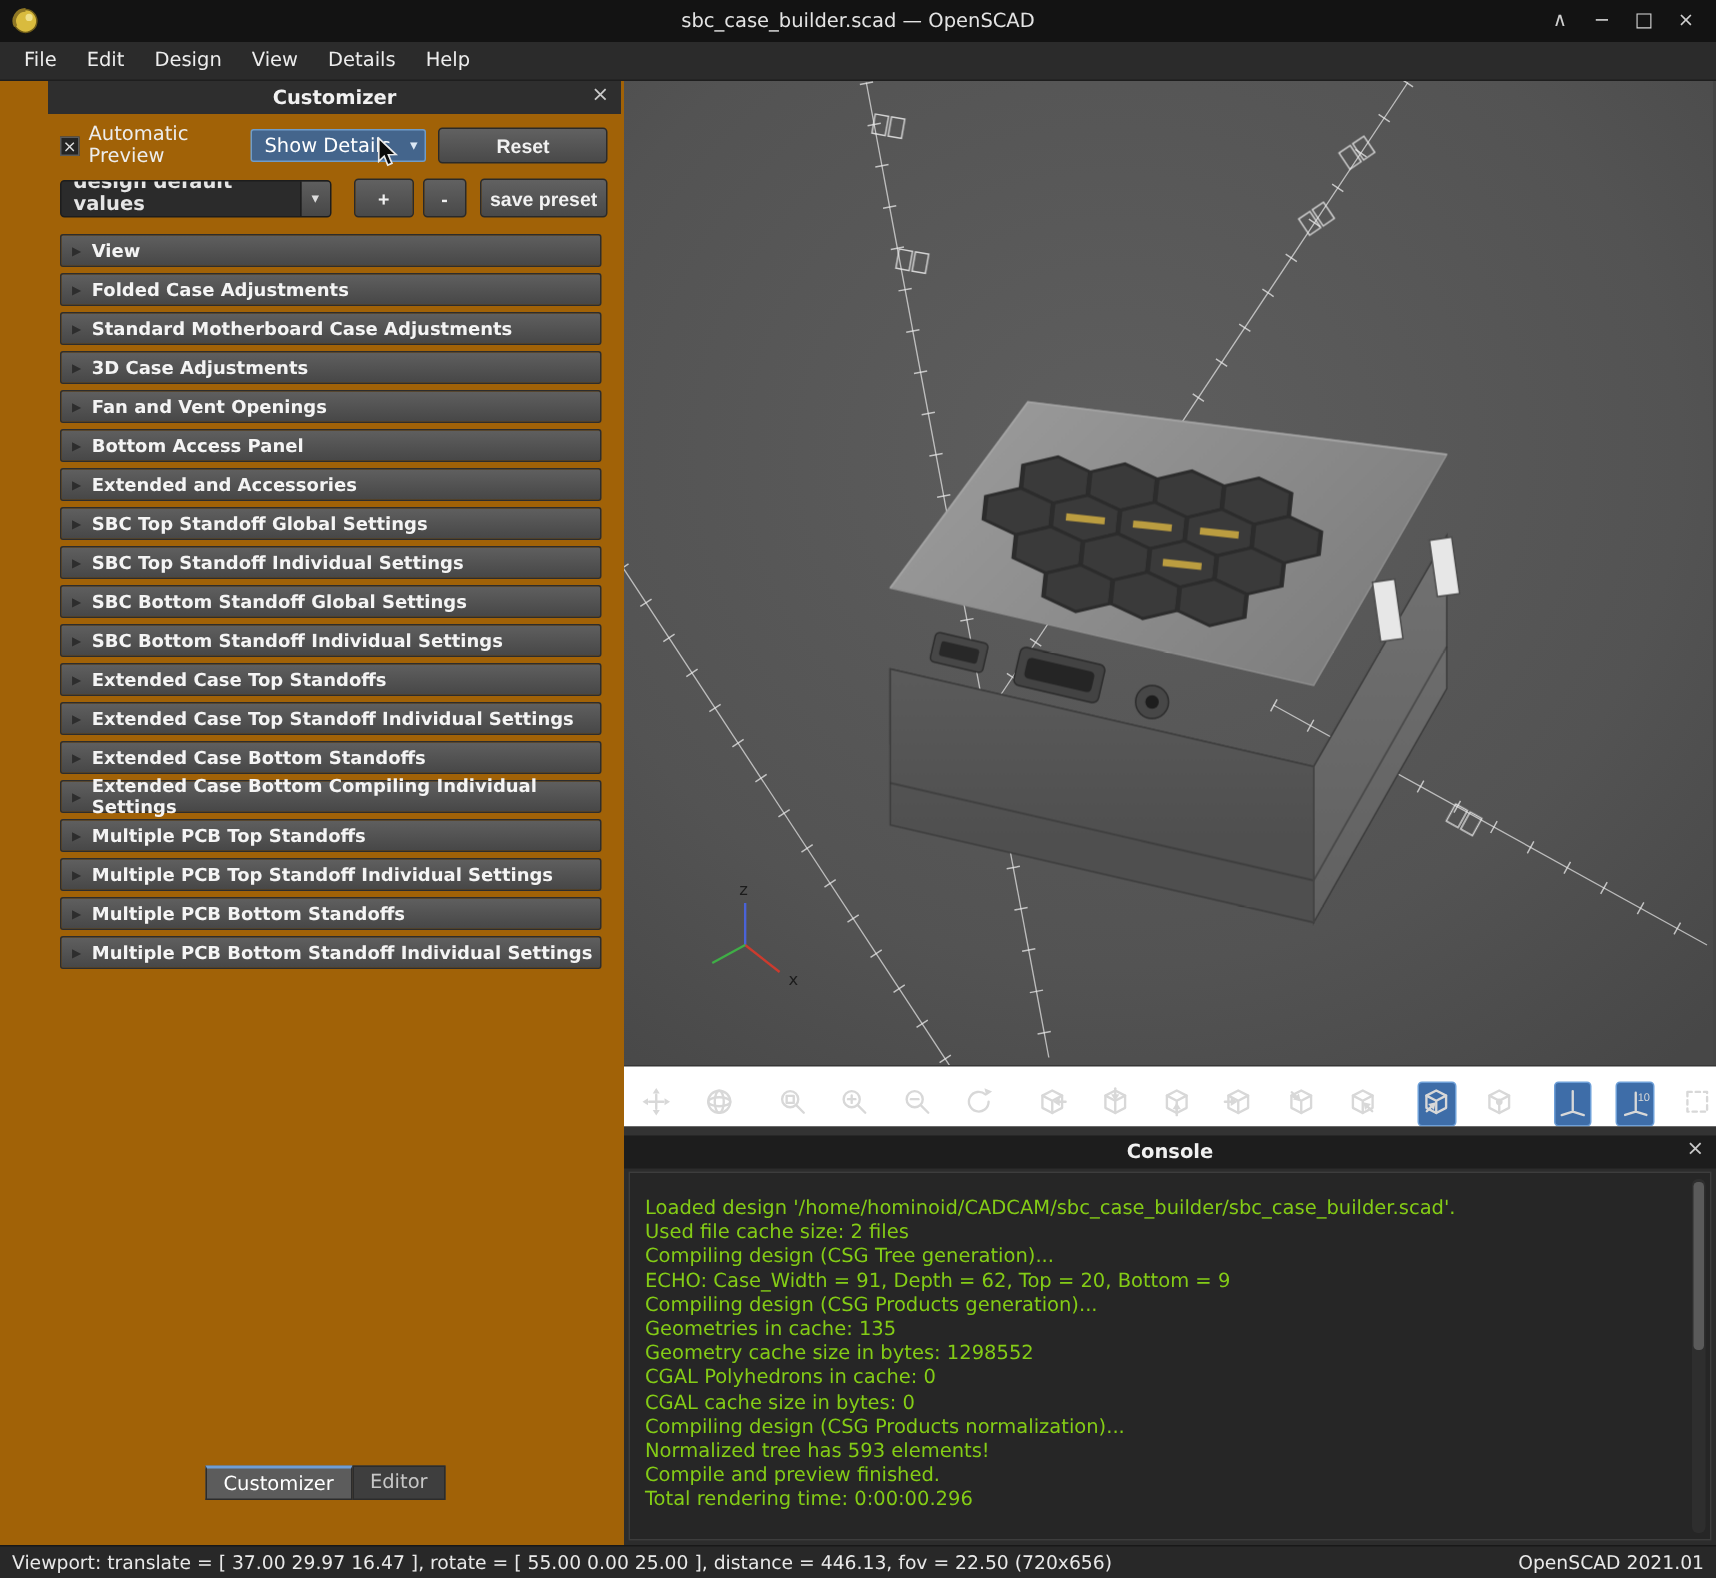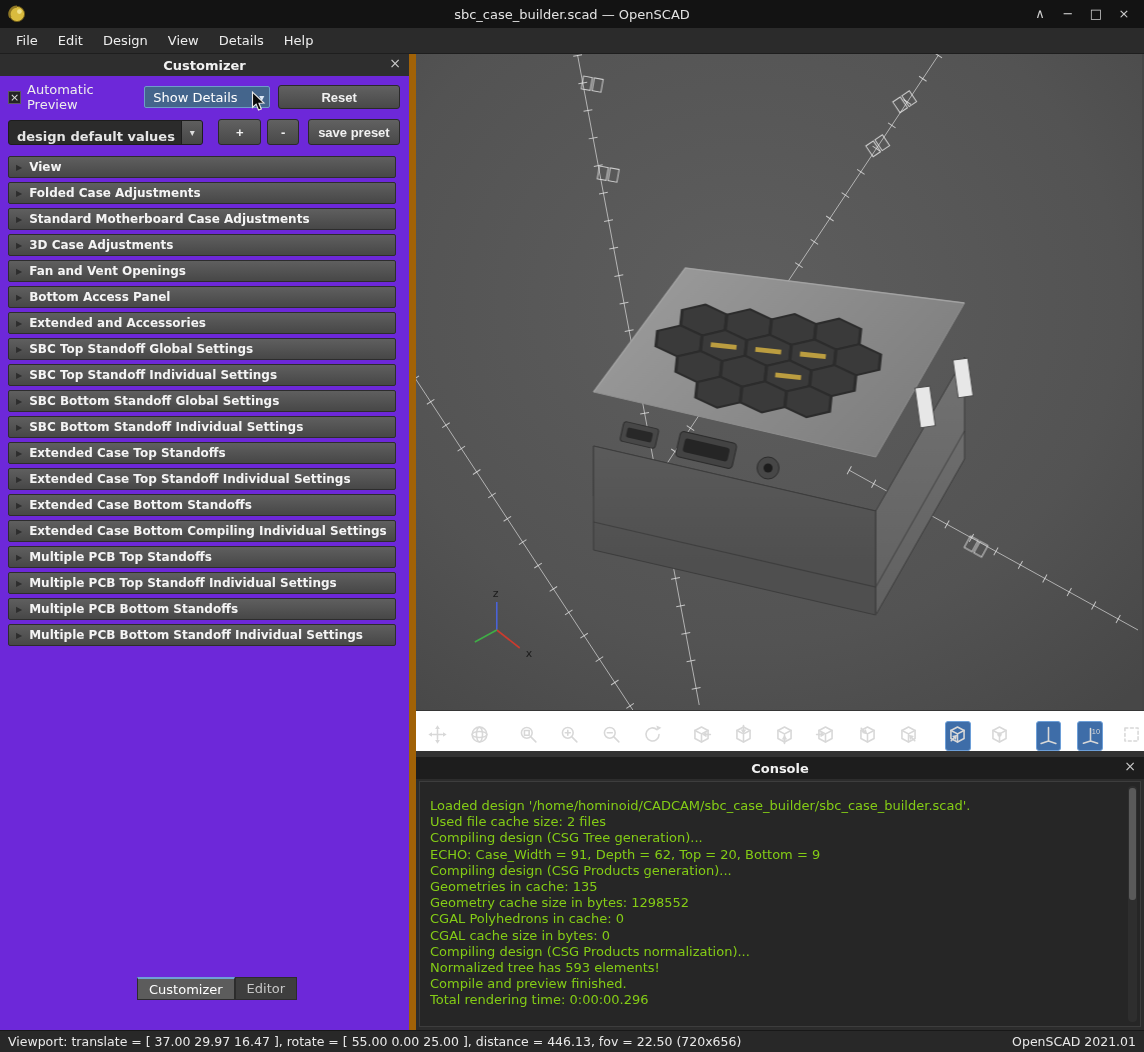--- a/index.html
+++ b/index.html
@@ -15,21 +15,21 @@
   .winbtn { width:16px; text-align:center; color:#cfcfcf; font-size:13px; line-height:16px; cursor:default; }
 
   
   .menubar { height:26px; flex:0 0 auto; background:#2b2b2b; border-bottom:1px solid #1e1e1e; display:flex; align-items:center; padding-left:6px; }
   .mi { padding:3px 10px; color:#ededed; font-size:13px; }
 
   
   .main { flex:1 1 auto; display:flex; min-height:0; }
 
   
-  .left-panel { width:416px; flex:0 0 auto; background:#6d28d9; position:relative; display:flex; flex-direction:column; border-right:7px solid #a16207; }
+  .left-panel { width:416px; flex:0 0 auto; background:#a16207; position:relative; display:flex; flex-direction:column; border-right:2px solid #a16207;padding-left:32px; }
   .panel-header { height:22px; flex:0 0 auto; background:#2e2e2e; position:relative; display:flex; align-items:center; justify-content:center; color:#f1f1f1; font-weight:bold; font-size:13px; }
   .panel-close { position:absolute; right:8px; top:1px; color:#c9c9c9; font-size:14px; font-weight:normal; }
 
   .ctl-row1 { display:flex; align-items:center; margin:9px 9px 0 8px; height:24px; }
   .checkbox { width:13px; height:13px; background:#242424; border:1px solid #5b5b5b; color:#dedede; font-size:11px; line-height:11px; text-align:center; flex:0 0 auto; }
   .cb-label { font-size:13px; color:#ededed; margin-left:6px; }
   .combo-details { margin-left:auto; width:130px; height:22px; background:#44658c; border:1px solid #6f9cc9; border-radius:2px; color:#fff; display:flex; align-items:center; padding-left:8px; font-size:13px; }
   .combo-details .arr { margin-left:auto; padding:0 5px; color:#dce8f5; font-size:10px; }
   .btn { background:linear-gradient(#616161,#494949); border:1px solid #2a2a2a; border-radius:3px; color:#f1f1f1; font-size:13px; font-weight:bold; display:flex; align-items:center; justify-content:center; }
   .reset-btn { width:126px; height:24px; margin-left:8px; }

